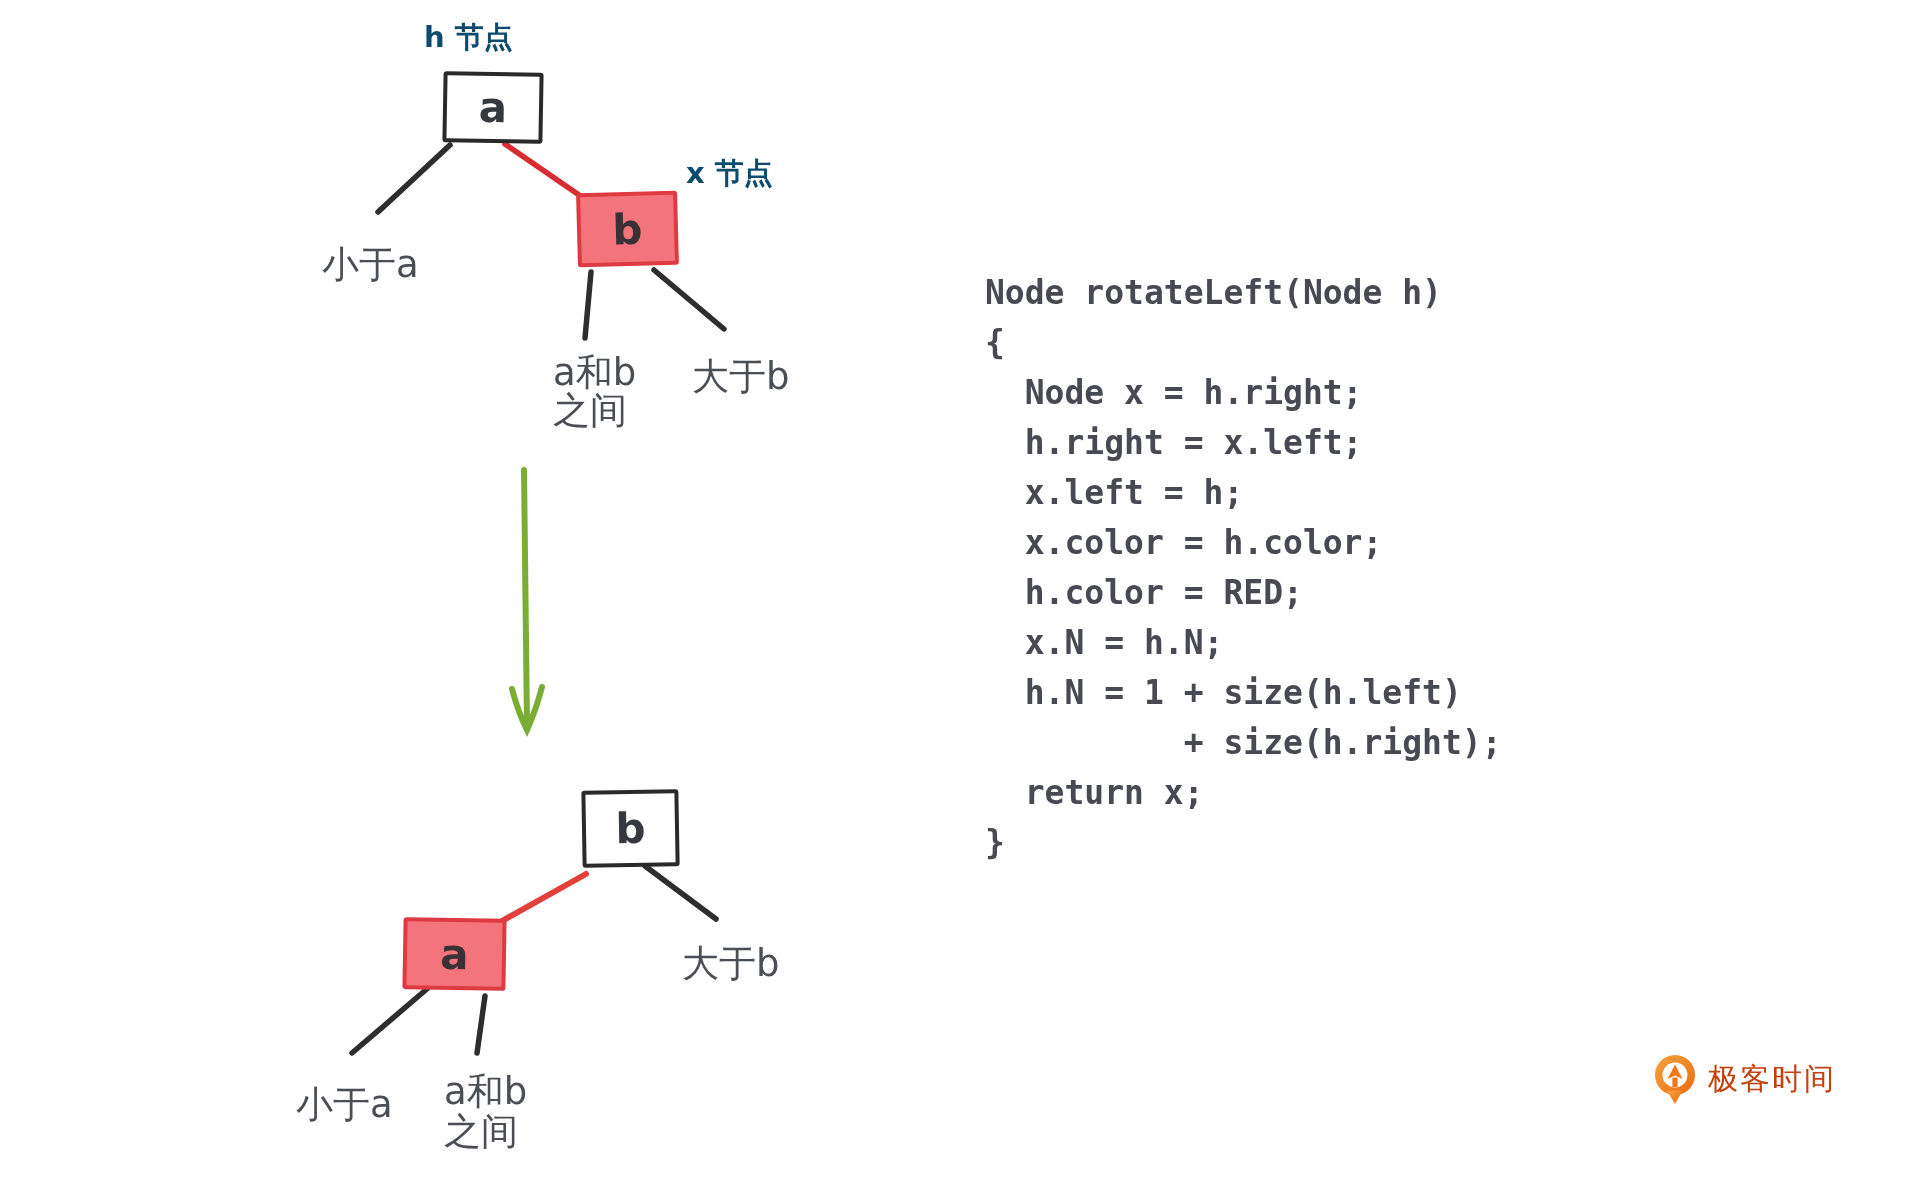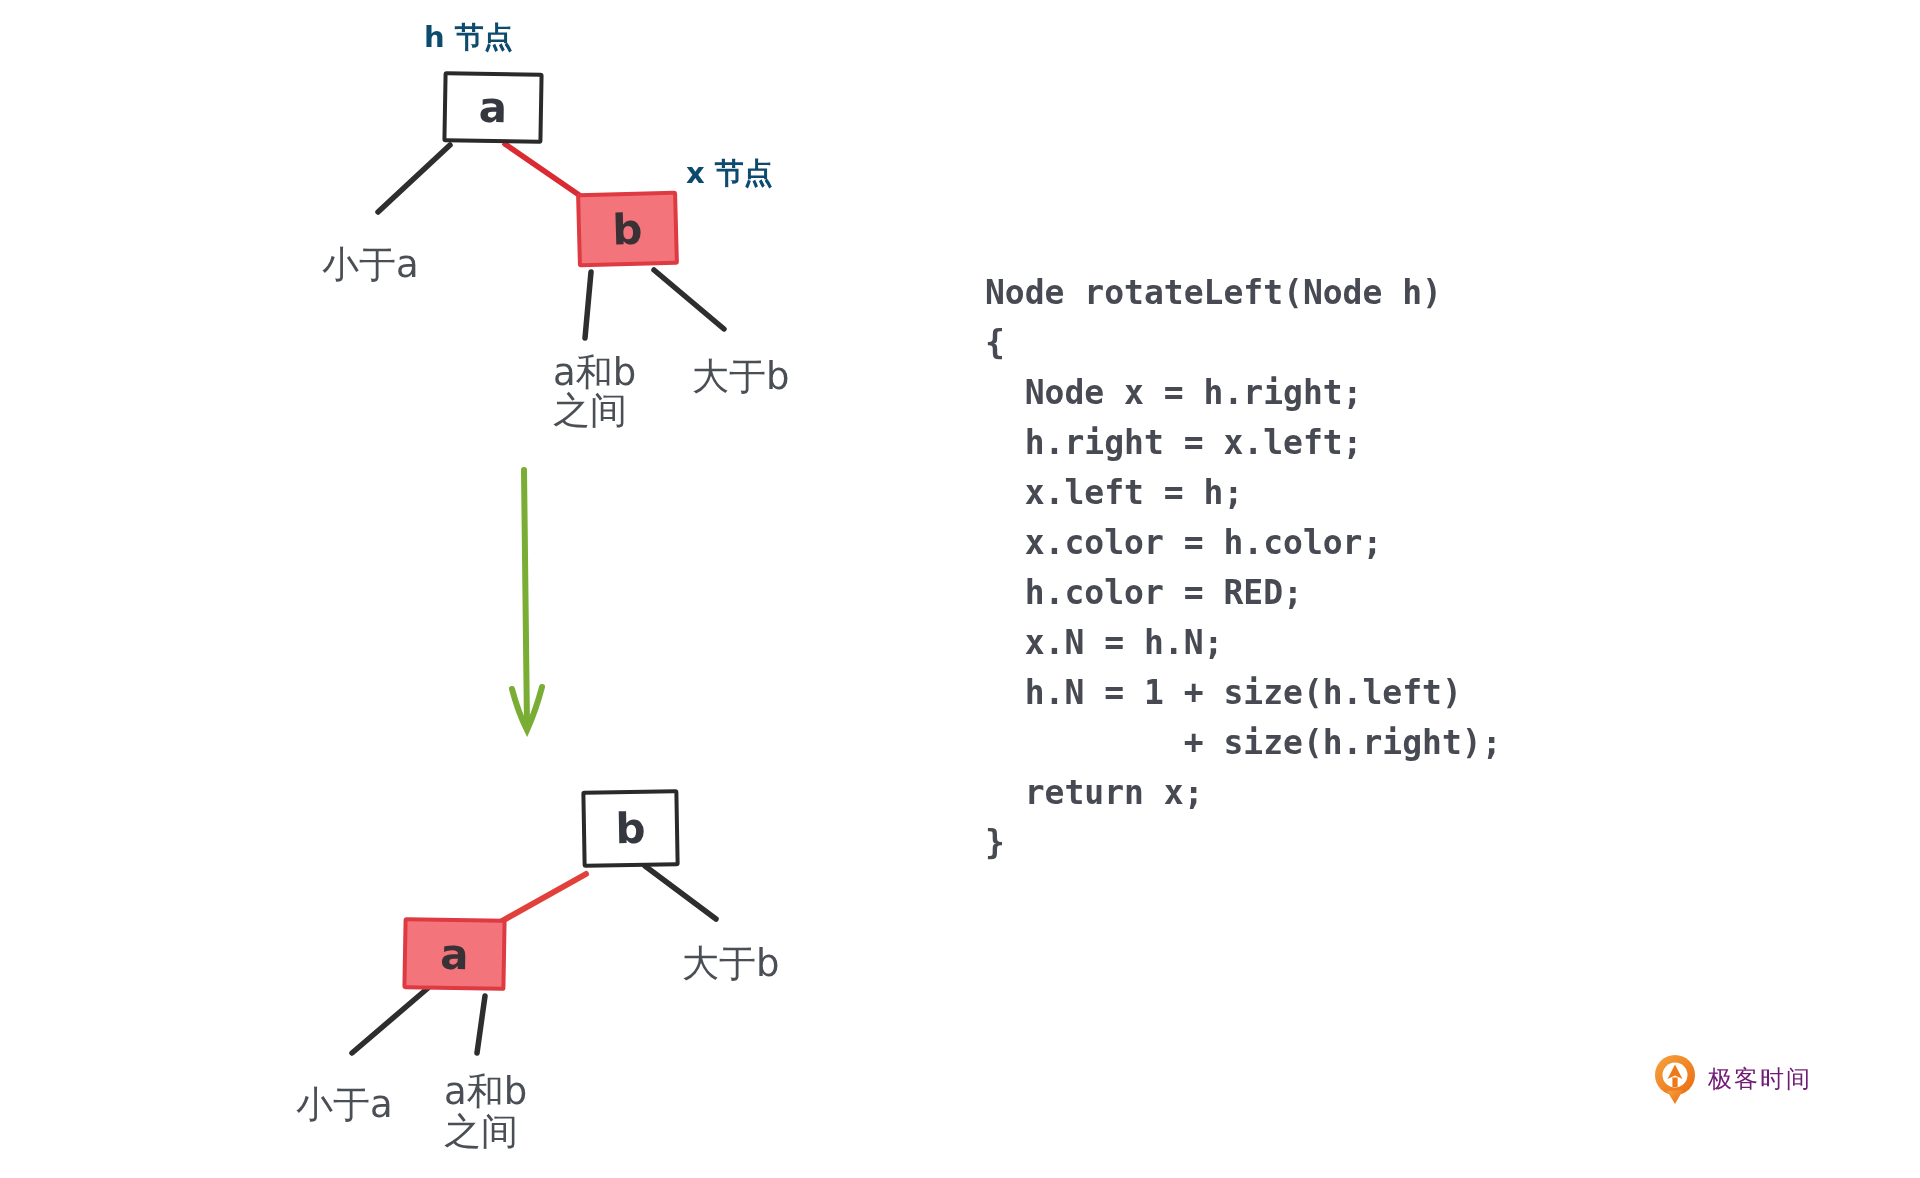--- a/index.html
+++ b/index.html
@@ -24,21 +24,21 @@
   .cn .line{display:block;}
   .green{position:absolute;font-size:29px;font-weight:bold;color:#0c4a6e;white-space:nowrap;}
 
   pre.code{
     position:absolute;left:985px;top:268px;margin:0;
     font-family:"DejaVu Sans Mono",monospace;font-weight:bold;
     font-size:33px;line-height:50px;color:#474a52;white-space:pre;
   }
 
   .logo{position:absolute;left:1652px;top:1053px;display:flex;align-items:center;gap:10px;}
-  .logo .brand-text{font-size:24px;color:#701a75;letter-spacing:2px;white-space:nowrap;}
+  .logo .brand-text{font-size:30px;color:#c2410c;letter-spacing:2px;white-space:nowrap;}
 </style>
 </head>
 <body>
 
 <div class="canvas">
 
   <svg class="edges" width="1920" height="1178" viewBox="0 0 1920 1178">
 
     <line x1="450" y1="145" x2="378" y2="212" class="bk"></line>
     <line x1="505" y1="144" x2="582" y2="197" class="rd"></line>

